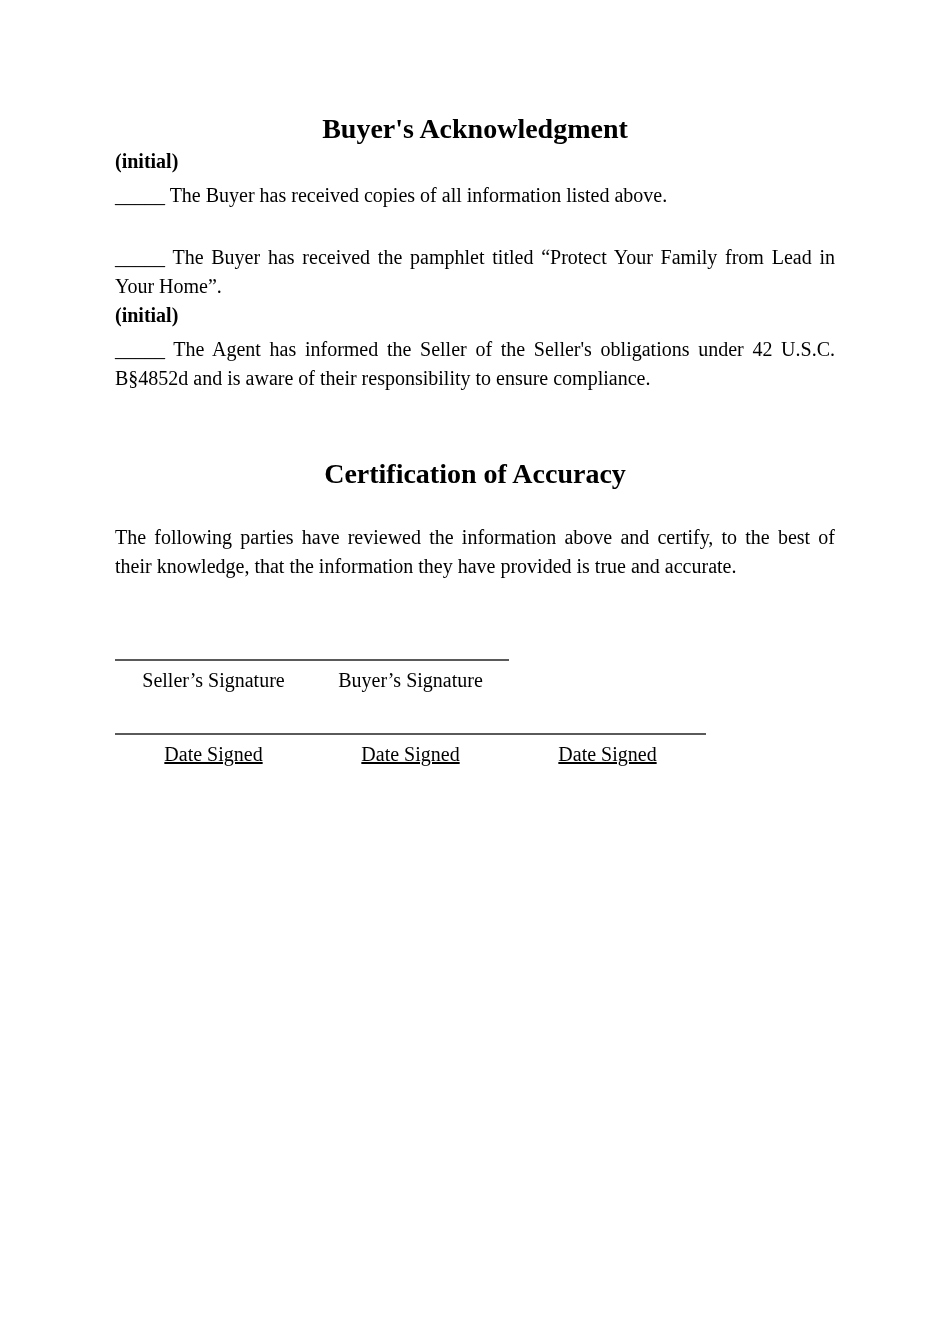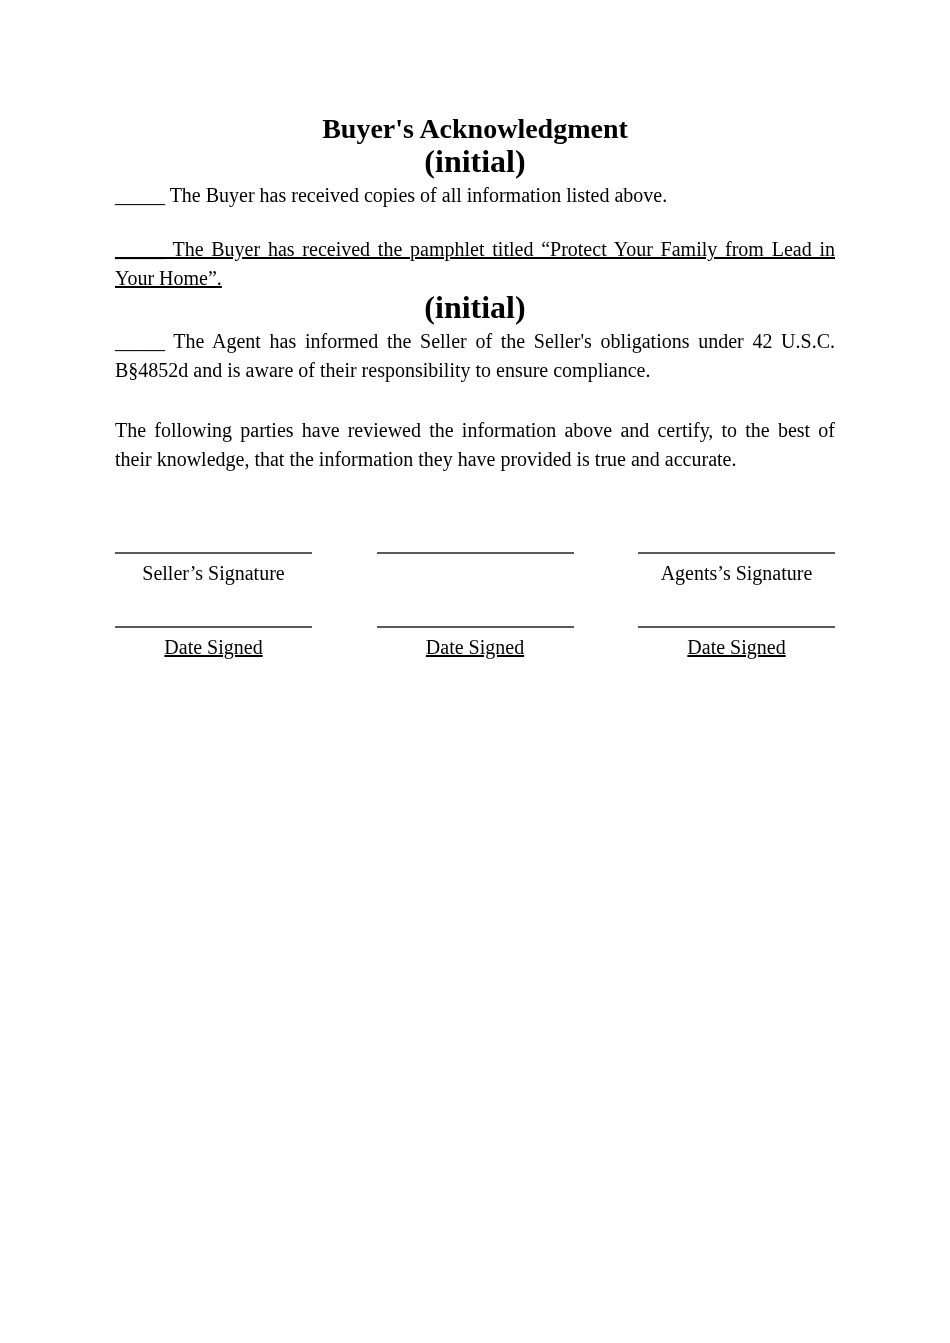--- a/index.html
+++ b/index.html
@@ -23,46 +23,46 @@
   }
   .section-title {
     margin: 0;
     font-size: 28px;
     line-height: 37px;
     font-weight: 700;
     text-align: center;
   }
   .section-subtitle {
     margin: 0;
-    font-size: 32px;
+    font-size: 20px;
     line-height: 29px;
     font-weight: 700;
-    text-align: center;
+    text-align: left;
   }
   .para {
     margin: 0;
     font-size: 20px;
     line-height: 29px;
     text-align: justify;
   }
   .mt-title-1 { margin-top: 110px; }
   .mt-para-first { margin-top: 5px; }
-  .mt-para-next { margin-top: 25px; text-decoration: underline; }
+  .mt-para-next { margin-top: 33px; }
   .mt-title-2 { margin-top: 58px; }
   .mt-title-3 { margin-top: 62px; }
   .mt-cert-para { margin-top: 31px; }
   .initial-blank {
     white-space: pre;
   }
   .sig-block {
     margin-top: 78px;
   }
   .sig-row {
     display: flex;
-    justify-content: space-between;
+    justify-content: flex-start;
   }
   .sig-row.date-row {
     margin-top: 40px;
     text-decoration: underline;
   }
   .sig-col {
     width: 197px;
     text-align: center;
   }
   .sig-line {
@@ -84,36 +84,34 @@
   <h2 class="section-subtitle">(initial)</h2>
 
   <p class="para mt-para-first"><span class="initial-blank">_____</span><span> The Buyer has received copies of all information listed above.</span></p>
 
   <p class="para mt-para-next"><span class="initial-blank">_____</span><span> The Buyer has received the pamphlet titled “Protect Your Family from Lead in Your Home”.</span></p>
 
   <h2 class="section-subtitle">(initial)</h2>
 
   <p class="para mt-para-first"><span class="initial-blank">_____</span><span> The Agent has informed the Seller of the Seller's obligations under 42 U.S.C. B§4852d and is aware of their responsibility to ensure compliance.</span></p>
 
+  <h1 class="section-title mt-title-3">Certification of Accuracy</h1>
 
   <p class="para mt-cert-para">The following parties have reviewed the information above and certify, to the best of their knowledge, that the information they have provided is true and accurate.</p>
 
   <div class="sig-block">
 
     <div class="sig-row">
       <div class="sig-col">
         <div class="sig-line"></div>
         <div class="sig-label">Seller’s Signature</div>
       </div>
       <div class="sig-col">
         <div class="sig-line"></div>
-      </div>
-      <div class="sig-col">
-        <div class="sig-line"></div>
-        <div class="sig-label">Agents’s Signature</div>
+        <div class="sig-label">Buyer’s Signature</div>
       </div>
     </div>
 
     <div class="sig-row date-row">
       <div class="sig-col">
         <div class="sig-line"></div>
         <div class="sig-label">Date Signed</div>
       </div>
       <div class="sig-col">
         <div class="sig-line"></div>

